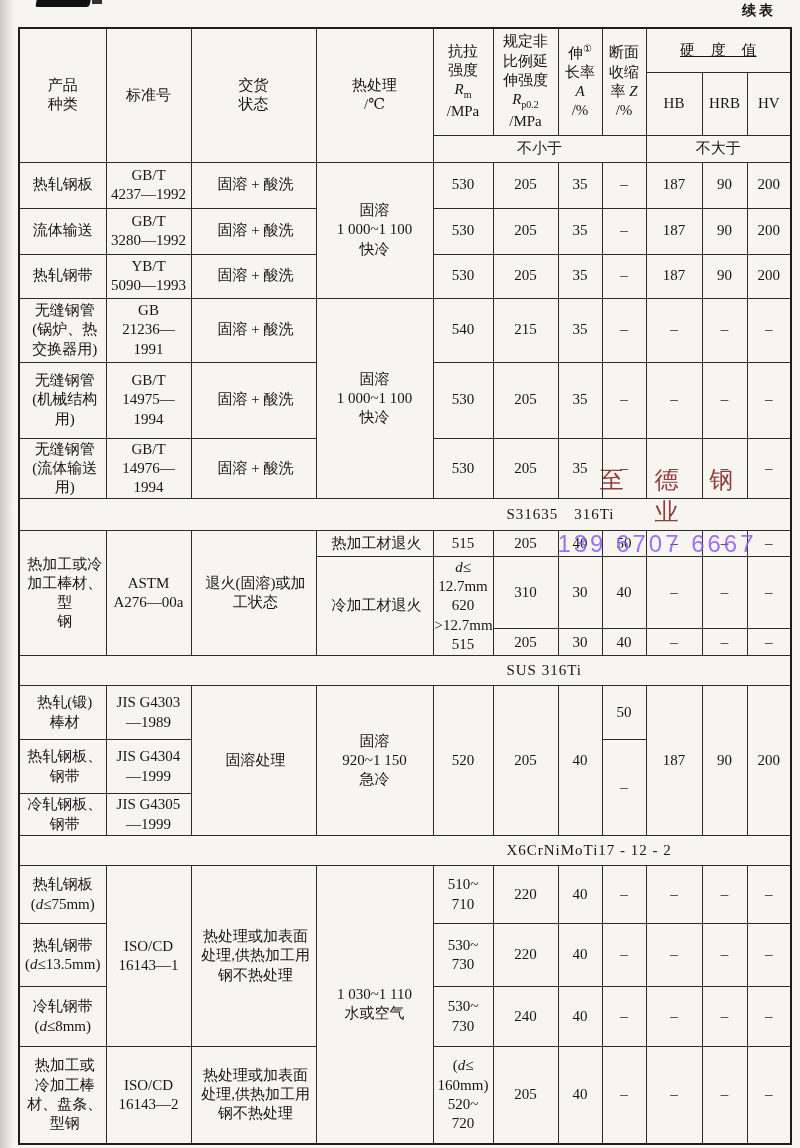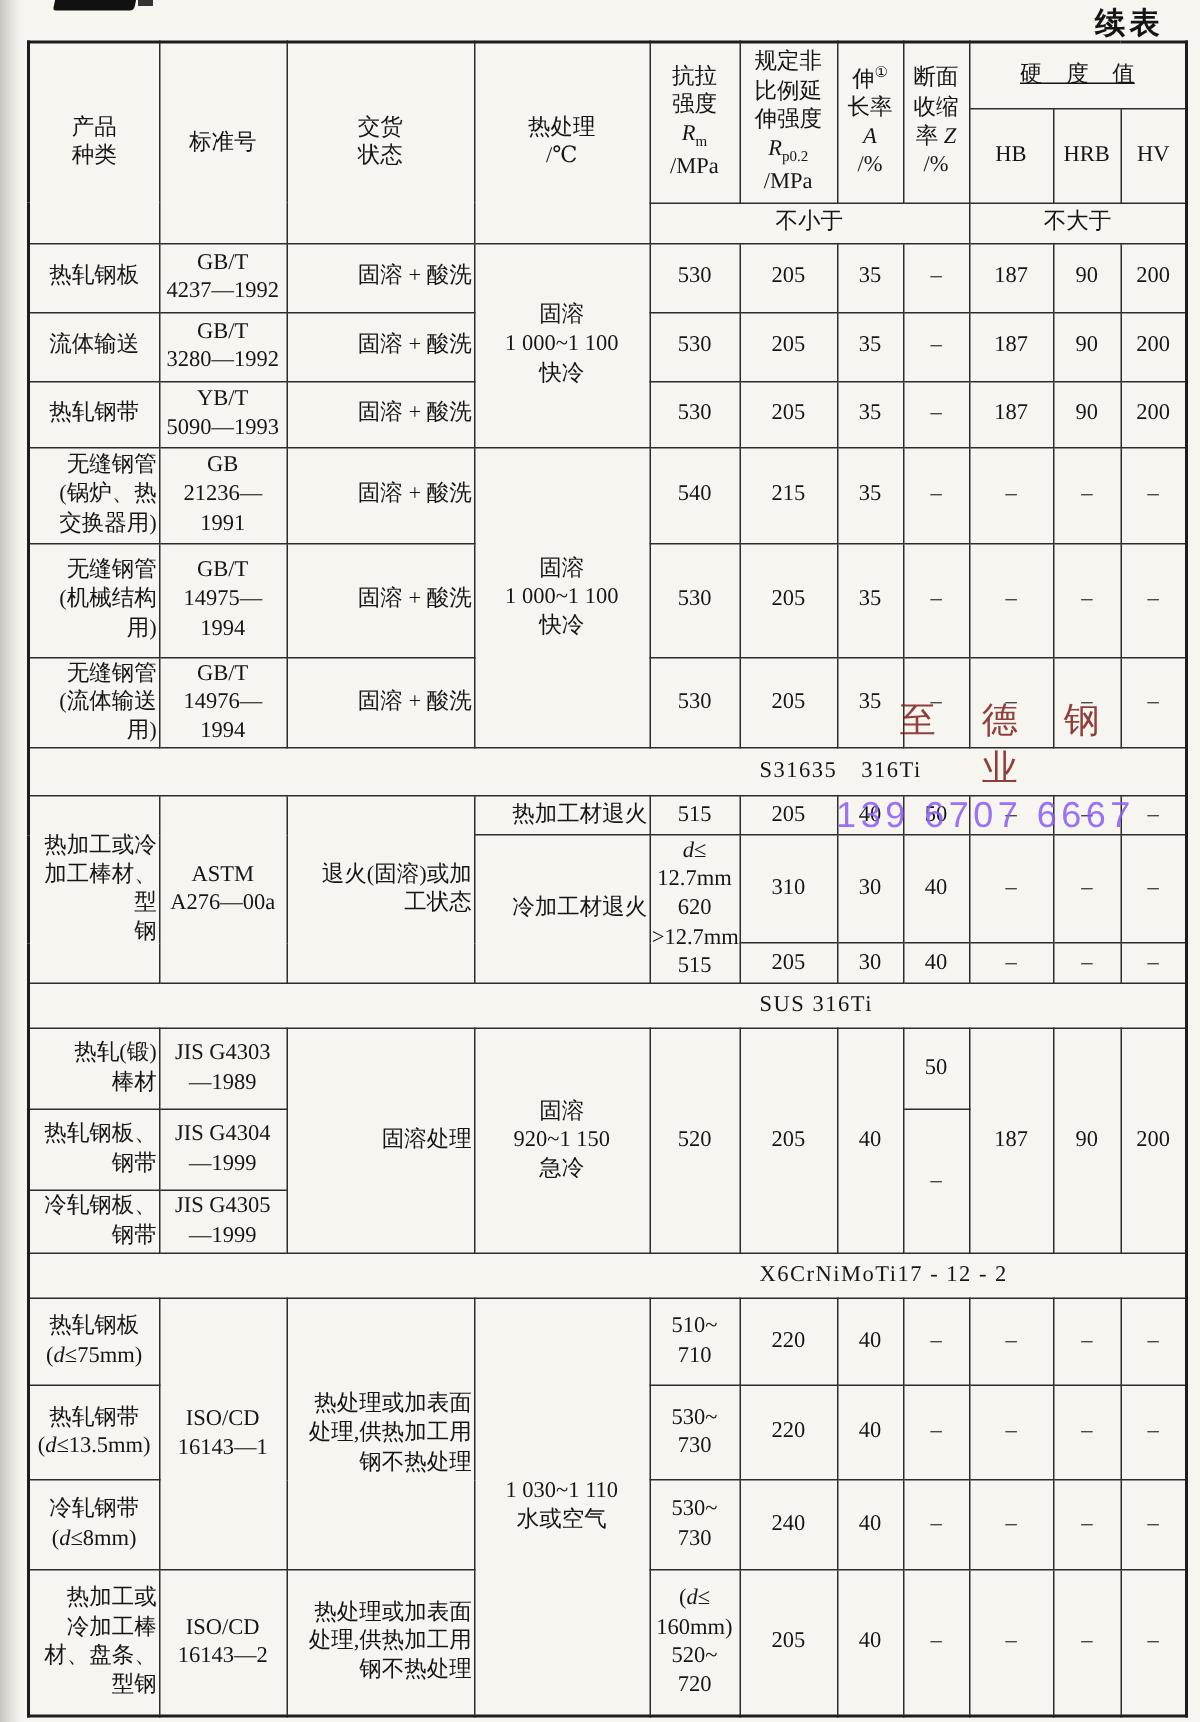--- a/index.html
+++ b/index.html
@@ -17,38 +17,38 @@
   .top-mark{
     position:absolute;left:36px;top:0;width:54px;height:7px;
     background:#111;border-radius:0 0 3px 2px;transform:skewX(-12deg);
     z-index:2;
   }
   .top-mark2{
     position:absolute;left:92px;top:0;width:10px;height:4px;background:#333;z-index:2;
   }
   .cont-label{
     position:absolute;top:2px;right:24px;
-    font-size:20px;font-weight:bold;letter-spacing:3px;z-index:2;
+    font-size:14px;font-weight:bold;letter-spacing:3px;z-index:2;
   }
   table.std{
     position:absolute;left:18px;top:27px;width:772px;
     border-collapse:collapse;table-layout:fixed;
     border:2px solid #1d1d1d;
     z-index:1;
   }
   .std th,.std td{
     border:1px solid #2c2c2c;
     text-align:center;vertical-align:middle;
     font-size:15px;line-height:1.28;
     font-weight:normal;
     white-space:pre-line;
     padding:1px 1px;
     overflow:hidden;
   }
-  .std .tl{text-align:right;padding-left:5px;font-family:Liberation Serif, serif;}
+  .std .tl{text-align:center;padding-left:5px;font-family:Liberation Serif, serif;}
   .std .sp{word-spacing:12px;text-decoration:underline;}
   .std .section{text-align:left;padding-left:63%;letter-spacing:1px;margin-left:28px;}
   .std sub{font-size:10px;}
   .std sup{font-size:10px;}
   .std i{font-family:"Liberation Serif","DejaVu Serif",serif;}
   .watermark{
     position:absolute;left:552px;top:464px;width:210px;
     text-align:center;z-index:6;pointer-events:none;
     font-family:"Liberation Sans","DejaVu Sans",sans-serif;
     opacity:.85;

